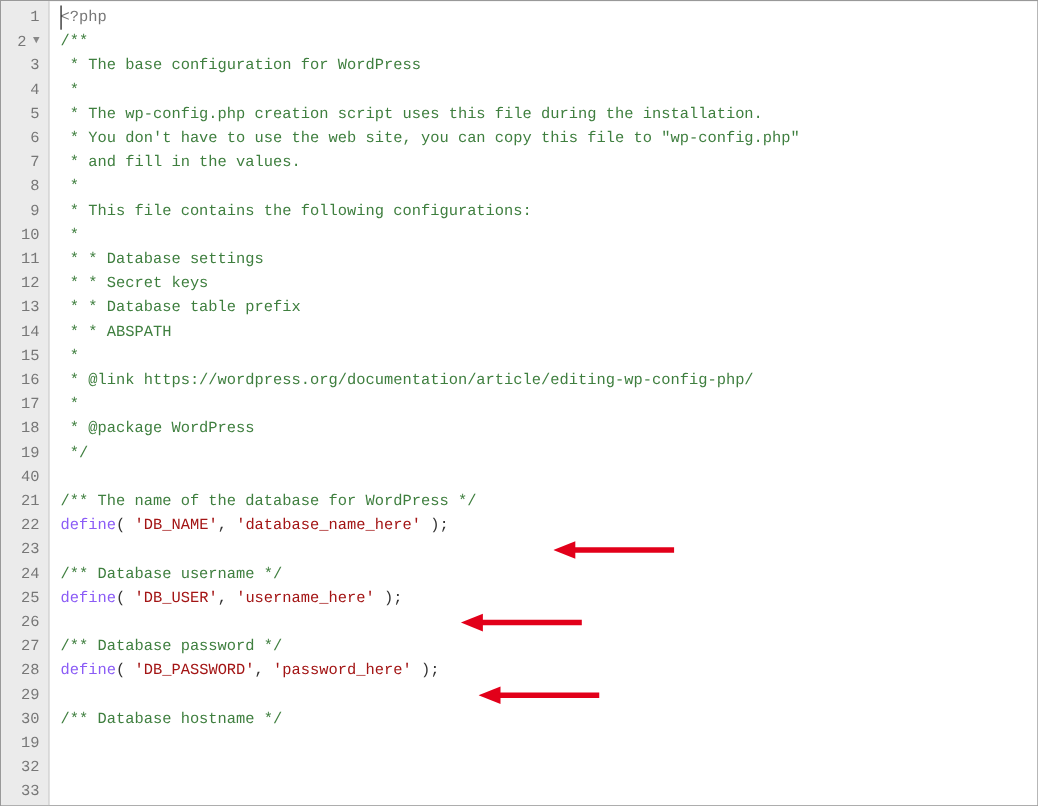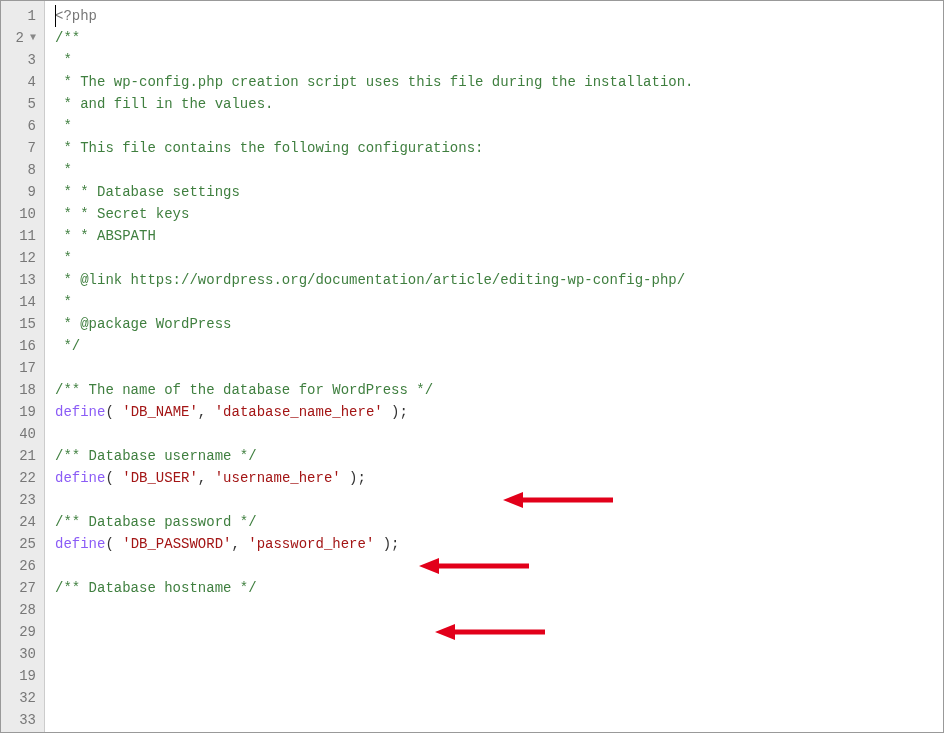--- a/index.html
+++ b/index.html
@@ -106,28 +106,31 @@
     <div class="ln">30</div>
     <div class="ln">19</div>
     <div class="ln">32</div>
     <div class="ln">33</div>
   </div>
 
 <div class="code" id="code">
 
   <div class="line"><span class="cursor"></span><span class="tok-php">&lt;?php</span></div>
   <div class="line"><span class="tok-cmt">/**</span></div>
+  <div class="line"><span class="tok-cmt"> * The base configuration for WordPress</span></div>
   <div class="line"><span class="tok-cmt"> *</span></div>
   <div class="line"><span class="tok-cmt"> * The wp-config.php creation script uses this file during the installation.</span></div>
+  <div class="line"><span class="tok-cmt"> * You don't have to use the web site, you can copy this file to "wp-config.php"</span></div>
   <div class="line"><span class="tok-cmt"> * and fill in the values.</span></div>
   <div class="line"><span class="tok-cmt"> *</span></div>
   <div class="line"><span class="tok-cmt"> * This file contains the following configurations:</span></div>
   <div class="line"><span class="tok-cmt"> *</span></div>
   <div class="line"><span class="tok-cmt"> * * Database settings</span></div>
   <div class="line"><span class="tok-cmt"> * * Secret keys</span></div>
+  <div class="line"><span class="tok-cmt"> * * Database table prefix</span></div>
   <div class="line"><span class="tok-cmt"> * * ABSPATH</span></div>
   <div class="line"><span class="tok-cmt"> *</span></div>
   <div class="line"><span class="tok-cmt"> * @link https://wordpress.org/documentation/article/editing-wp-config-php/</span></div>
   <div class="line"><span class="tok-cmt"> *</span></div>
   <div class="line"><span class="tok-cmt"> * @package WordPress</span></div>
   <div class="line"><span class="tok-cmt"> */</span></div>
   <div class="line"><span class="tok-def"></span></div>
   <div class="line"><span class="tok-cmt">/** The name of the database for WordPress */</span></div>
   <div class="line"><span class="tok-fn">define</span><span class="tok-punc">( </span><span class="tok-str">'DB_NAME'</span><span class="tok-punc">, </span><span class="tok-str">'database_name_here'</span><span class="tok-punc"> );</span></div>
   <div class="line"><span class="tok-def"></span></div>

